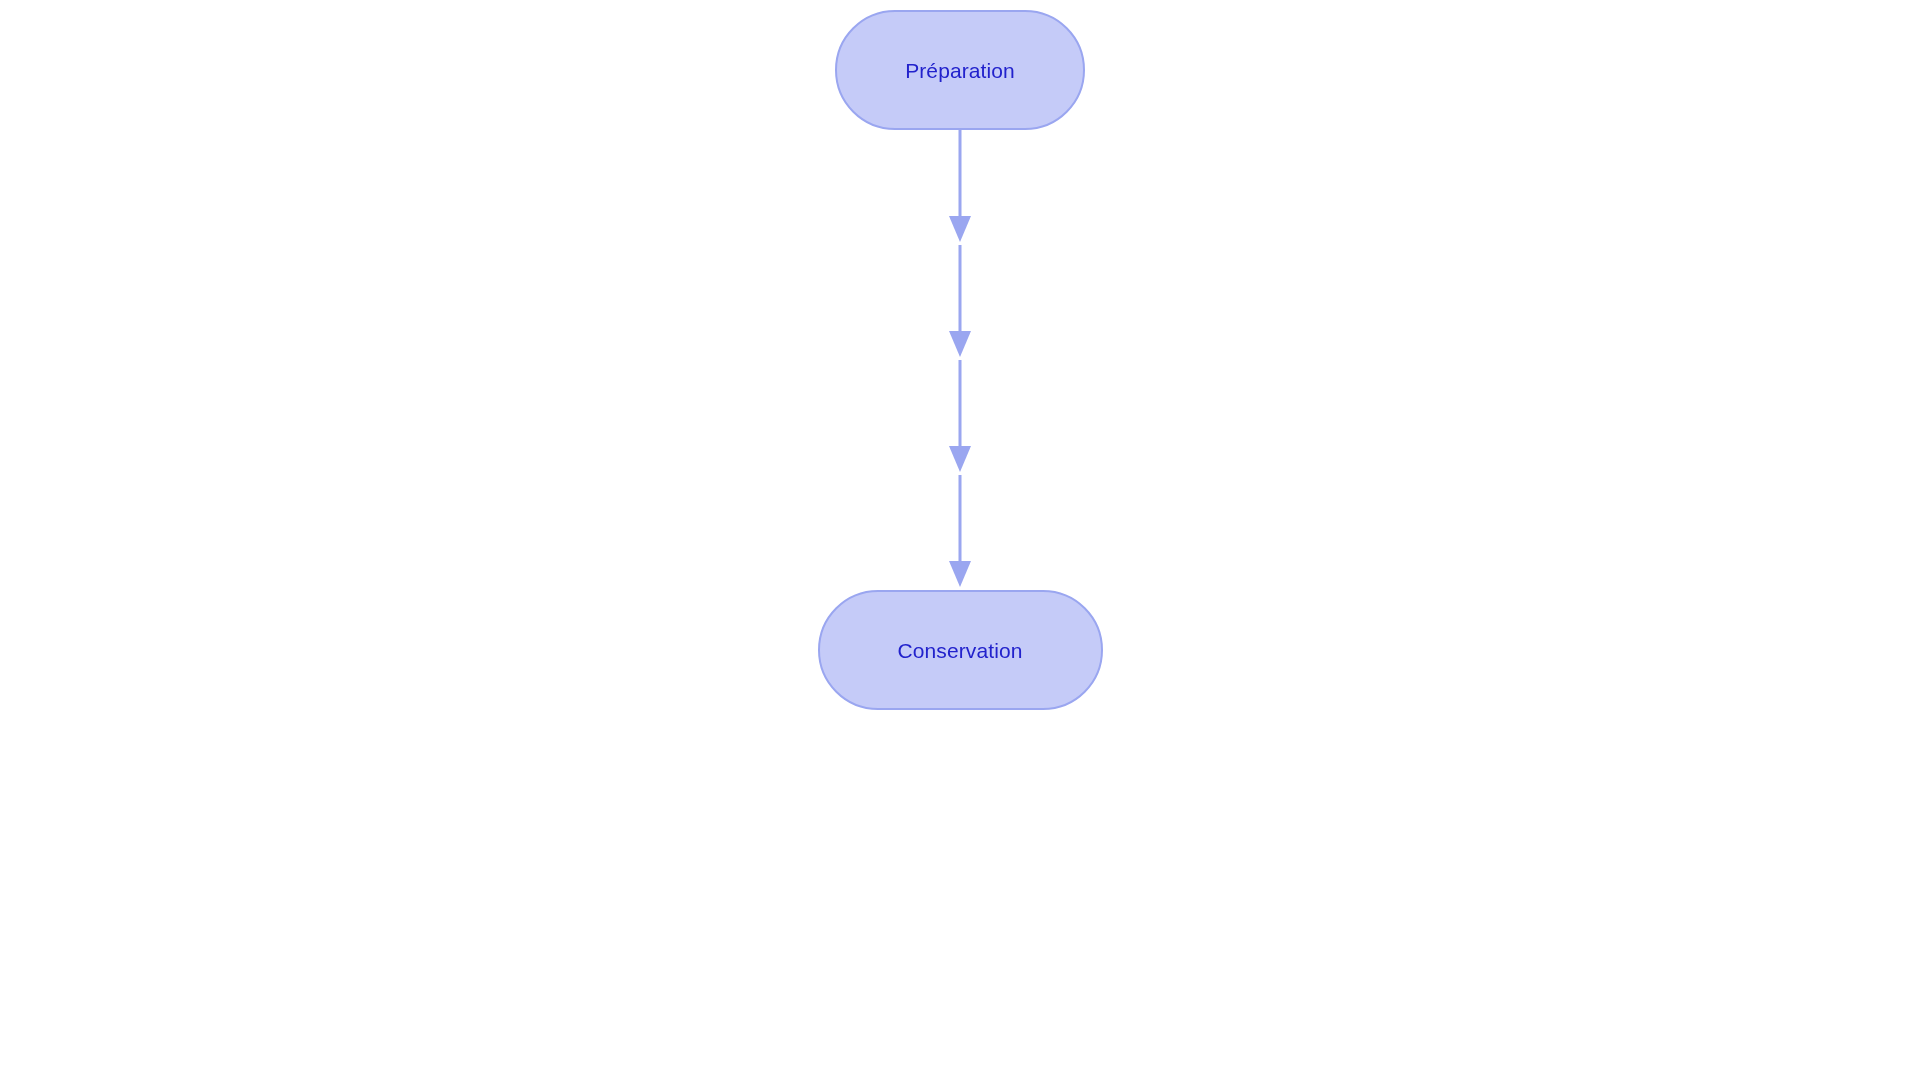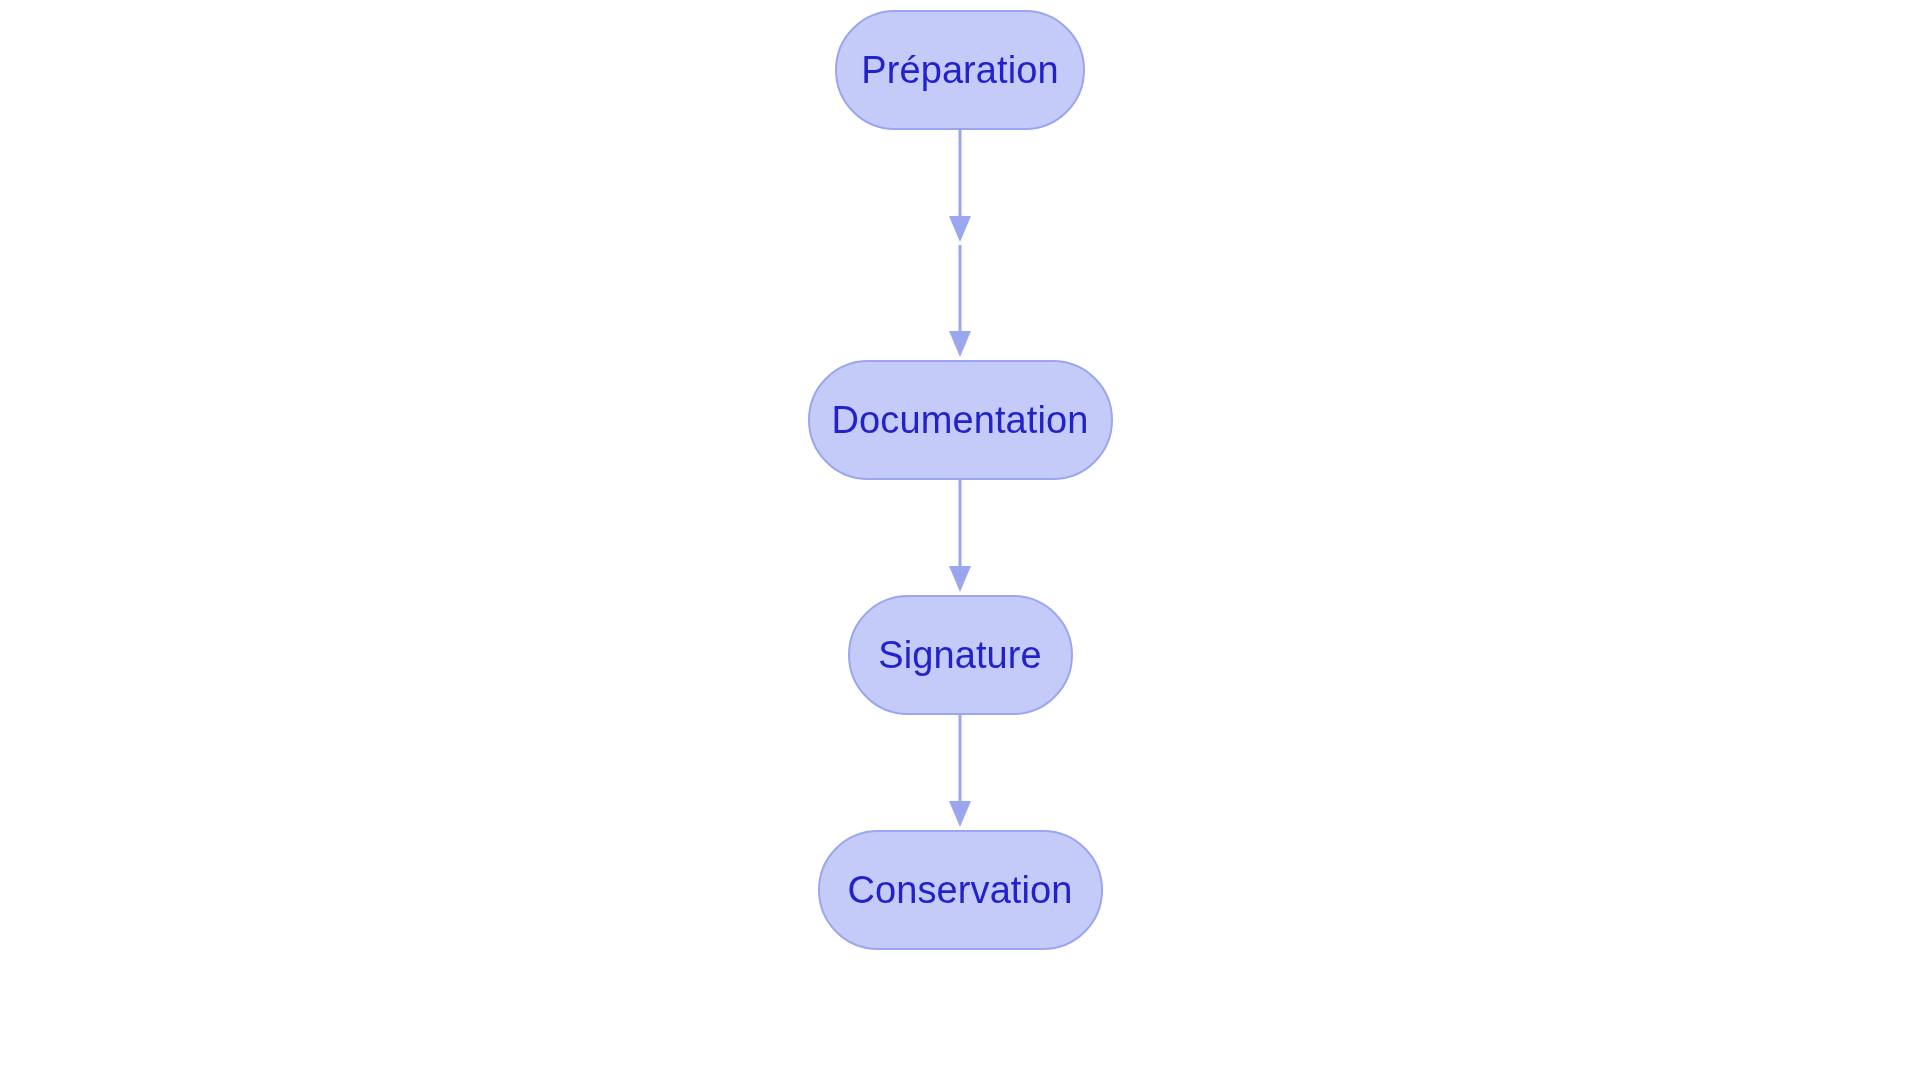--- a/index.html
+++ b/index.html
@@ -42,21 +42,21 @@
     border: 2px solid #9aa6f0;
     display: flex;
     align-items: center;
     justify-content: center;
     flex: 0 0 auto;
   }
 
   .flow-node-label {
     color: #2222cc;
     font-family: "Liberation Sans", sans-serif;
-    font-size: 38px;
+    font-size: 21px;
     font-weight: 400;
     line-height: 1;
     letter-spacing: 0.1px;
     white-space: nowrap;
   }
 
   
   .node-w-250 { width: 250px; }
   .node-w-280 { width: 280px; }
   .node-w-305 { width: 305px; }
@@ -112,32 +112,26 @@
       <span class="edge-line"></span>
       <span class="edge-arrowhead"></span>
     </div>
 
 
     <div class="flow-edge edge-h-115">
       <span class="edge-line"></span>
       <span class="edge-arrowhead"></span>
     </div>
 
-    <div class="flow-node node-w-305">
-      <span class="flow-node-label">Documentation</span>
-    </div>
 
     <div class="flow-edge edge-h-115">
       <span class="edge-line"></span>
       <span class="edge-arrowhead"></span>
     </div>
 
-    <div class="flow-node node-w-225">
-      <span class="flow-node-label">Signature</span>
-    </div>
 
     <div class="flow-edge edge-h-115">
       <span class="edge-line"></span>
       <span class="edge-arrowhead"></span>
     </div>
 
     <div class="flow-node node-w-285">
       <span class="flow-node-label">Conservation</span>
     </div>
 

